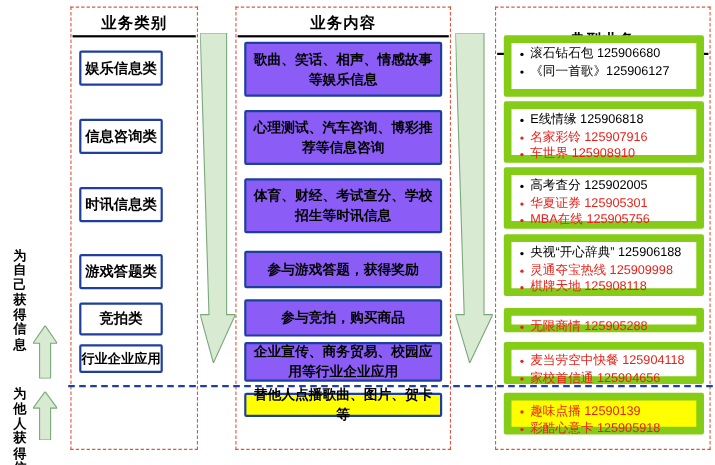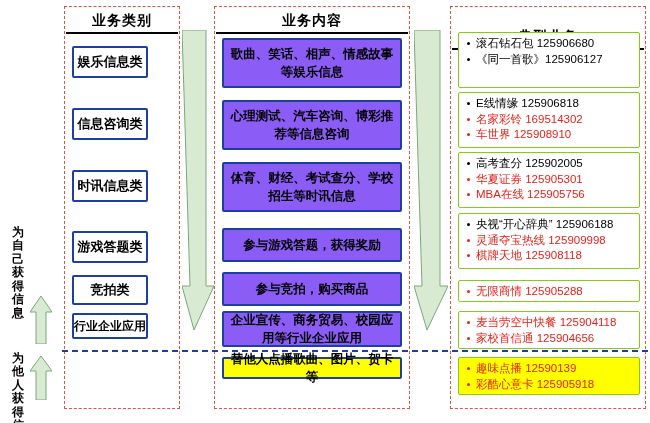--- a/index.html
+++ b/index.html
@@ -80,21 +80,21 @@
     border-radius:2px;
   }
   .con-box.highlight{background:#ffff00;}
 
   
   .typ-box{
     position:absolute;
     left:458px;
     width:182px;
     box-sizing:border-box;
-    border:1px solid #84cc16;
+    border:7px solid #84cc16;
     background:#ffffff;
     padding:3px 4px 3px 6px;
     border-radius:2px;
   }
   .typ-box.highlight{background:#ffff00;}
   .typ-box ul{margin:0;padding:0;list-style:none;}
   .typ-box li{
     font-size:11.5px;
     line-height:1.35;
     white-space:nowrap;
@@ -201,21 +201,21 @@
   <div class="typ-box" style="top:32px;height:56px;">
     <ul>
       <li>滚石钻石包  125906680</li>
       <li>《同一首歌》125906127</li>
     </ul>
   </div>
 
   <div class="typ-box" style="top:92px;height:56px;">
     <ul>
       <li>E线情缘  125906818</li>
-      <li class="red">名家彩铃  169514302</li>
+      <li class="red">名家彩铃  125907916</li>
       <li class="red">车世界  125908910</li>
     </ul>
   </div>
 
   <div class="typ-box" style="top:152px;height:56px;">
     <ul>
       <li>高考査分  125902005</li>
       <li class="red">华夏证券  125905301</li>
       <li class="red">MBA在线  125905756</li>
     </ul>

